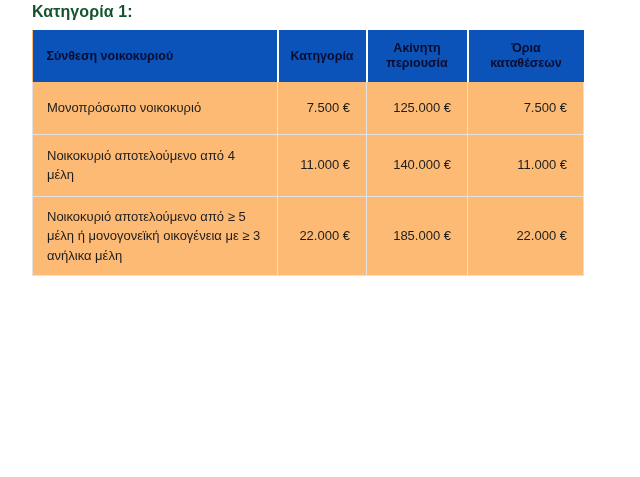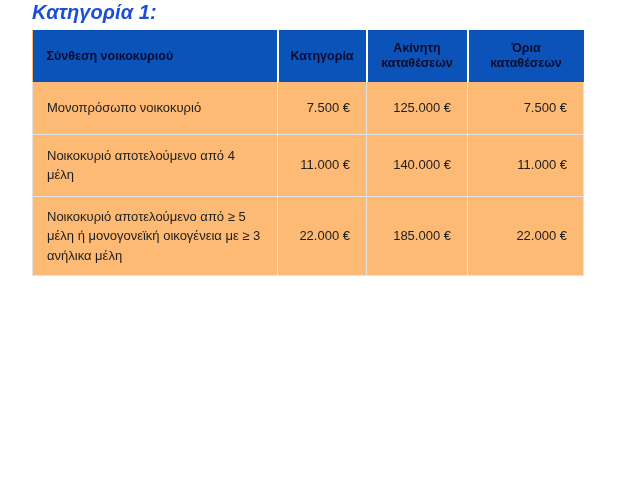--- a/index.html
+++ b/index.html
@@ -21,27 +21,26 @@
     width: 640px;
     height: 477px;
     box-sizing: border-box;
   }
 
   
   .section-title {
     position: absolute;
     left: 32px;
     top: 2px;
-    font-size: 20px;
+    font-size: 16px;
     font-weight: bold;
     letter-spacing: 0.1px;
-    color: #1d4ed8;
+    color: #14532d;
     line-height: 20px;
     white-space: nowrap;
-    font-style: italic;
   }
 
   
   .table-wrap {
     position: absolute;
     left: 32px;
     top: 30px;
     width: 551px;
   }
 
@@ -132,21 +131,21 @@
       <colgroup>
         <col class="c-composition">
         <col class="c-income">
         <col class="c-property">
         <col class="c-deposits">
       </colgroup>
       <thead>
         <tr>
           <th class="th-composition">Σύνθεση νοικοκυριού</th>
           <th class="th-num">Κατηγορία</th>
-          <th class="th-num">Ακίνητη καταθέσεων</th>
+          <th class="th-num">Ακίνητη περιουσία</th>
           <th class="th-num">Όρια καταθέσεων</th>
         </tr>
       </thead>
       <tbody>
 
         <tr class="row-h1">
           <td class="cell-composition">Μονοπρόσωπο νοικοκυριό</td>
           <td class="cell-num">7.500 €</td>
           <td class="cell-num">125.000 €</td>
           <td class="cell-num">7.500 €</td>

